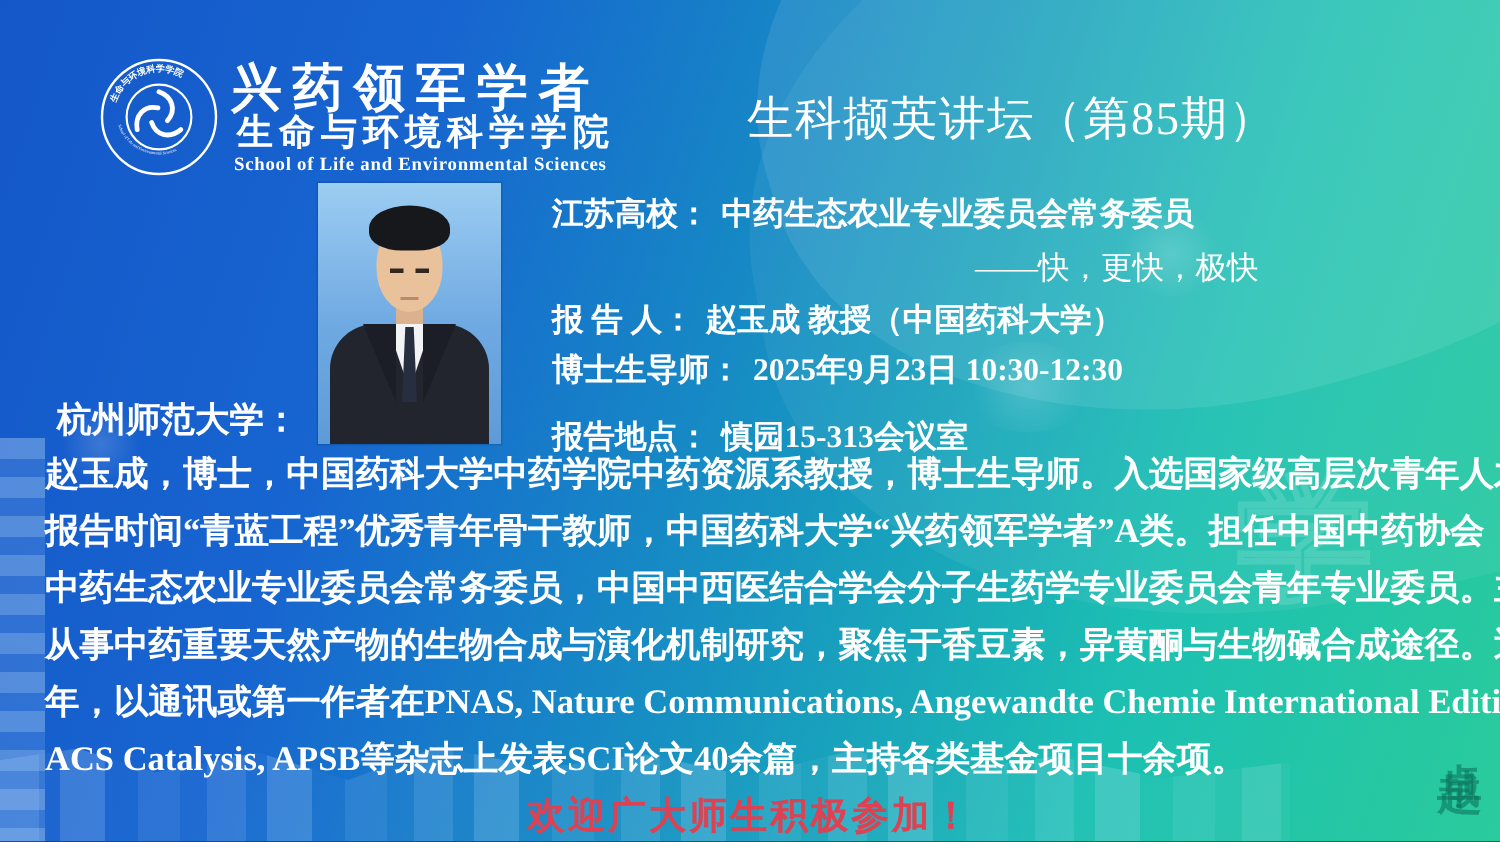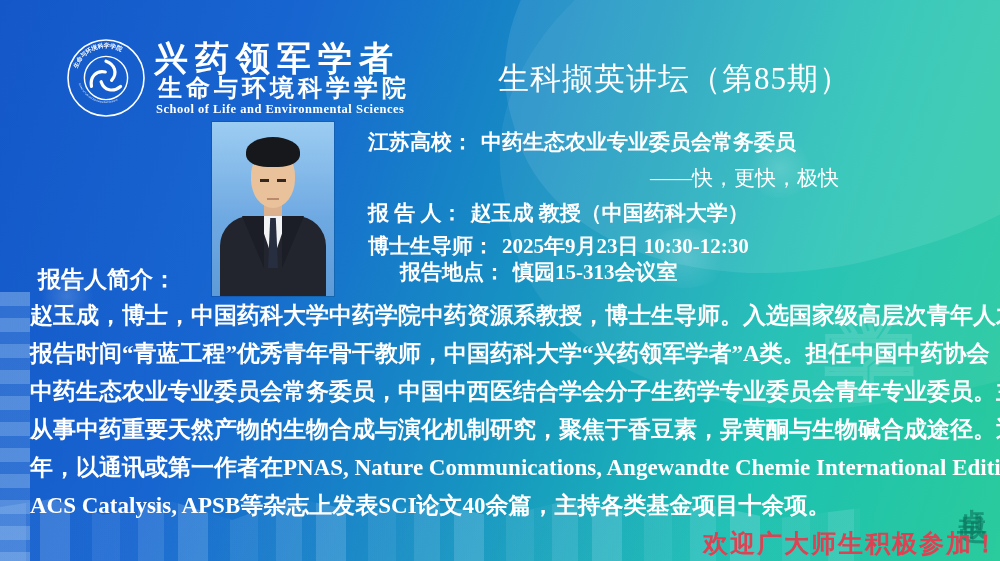--- a/index.html
+++ b/index.html
@@ -45,30 +45,30 @@
   .p-mouth{position:absolute;left:55px;top:76px;width:12px;height:2px;background:#b98a6b;}
   .p-neck{position:absolute;left:52px;top:82px;width:18px;height:16px;background:#dcb18d;}
   .p-suit{position:absolute;left:8px;top:94px;width:106px;height:80px;background:#22252e;border-radius:30px 30px 0 0;}
   .p-shirt{position:absolute;left:46px;top:94px;width:30px;height:44px;background:#f2f3f5;clip-path:polygon(0 0,100% 0,50% 100%);}
   .p-tie{position:absolute;left:56px;top:96px;width:10px;height:50px;background:#262e40;clip-path:polygon(22% 0,78% 0,100% 100%,0 100%);}
   .p-lapel-l{position:absolute;left:30px;top:94px;width:22px;height:52px;background:#1b1e26;clip-path:polygon(0 0,100% 0,100% 100%);}
   .p-lapel-r{position:absolute;left:70px;top:94px;width:22px;height:52px;background:#1b1e26;clip-path:polygon(0 0,100% 0,0 100%);}
   
   .detail{position:absolute;left:368px;font-size:21px;font-weight:bold;white-space:nowrap;}
   .d1{top:128px;} .d-sub{position:absolute;left:638px;top:164px;font-size:21px;font-weight:normal;white-space:nowrap;margin-left:12px;}
-  .d2{top:199px;} .d3{top:232px;} .d4{top:258px;margin-left:32px;}
+  .d2{top:199px;} .d3{top:232px;} .d4{top:277px;}
   .detail .lbl{margin-right:8px;}
   
   .bio-heading{position:absolute;left:38px;top:264px;font-size:23px;font-weight:bold;}
   .bio{position:absolute;left:30px;top:297px;width:946px;}
   .bio-line{height:38px;line-height:38px;font-size:23px;font-weight:bold;white-space:nowrap;
     text-align:justify;text-align-last:justify;}
   .bio-line.last{text-align-last:left;}
   
-  .welcome{position:absolute;left:0;top:527px;width:100%;text-align:right;
+  .welcome{position:absolute;left:0;top:527px;width:100%;text-align:center;
     font-size:25px;font-weight:bold;color:#dd4152;letter-spacing:2px;}
 </style>
 </head>
 <body>
 
 <div class="poster">
 
   <div class="wave-b"></div>
   <div class="wave-a"></div>
   <div class="blob blob-1"></div>
@@ -126,21 +126,21 @@
   <div class="detail d2">
     <span class="lbl">报 告 人：</span><span>赵玉成 教授（中国药科大学）</span>
   </div>
   <div class="detail d3">
     <span class="lbl">博士生导师：</span><span>2025年9月23日 10:30-12:30</span>
   </div>
   <div class="detail d4">
     <span class="lbl">报告地点：</span><span>慎园15-313会议室</span>
   </div>
 
-  <div class="bio-heading">报告人简介：</div>
+  <div class="bio-heading">杭州师范大学：</div>
   <div class="bio">
       <div class="bio-line">赵玉成，博士，中国药科大学中药学院中药资源系教授，博士生导师。入选国家级高层次青年人才，</div>
       <div class="bio-line">报告时间“青蓝工程”优秀青年骨干教师，中国药科大学“兴药领军学者”A类。担任中国中药协会</div>
       <div class="bio-line">中药生态农业专业委员会常务委员，中国中西医结合学会分子生药学专业委员会青年专业委员。主要</div>
       <div class="bio-line">从事中药重要天然产物的生物合成与演化机制研究，聚焦于香豆素，异黄酮与生物碱合成途径。近5</div>
       <div class="bio-line">年，以通讯或第一作者在PNAS, Nature Communications, Angewandte Chemie International Edition,</div>
       <div class="bio-line last">ACS Catalysis, APSB等杂志上发表SCI论文40余篇，主持各类基金项目十余项。</div>
     </div>
 
   <div class="welcome">欢迎广大师生积极参加！</div>

